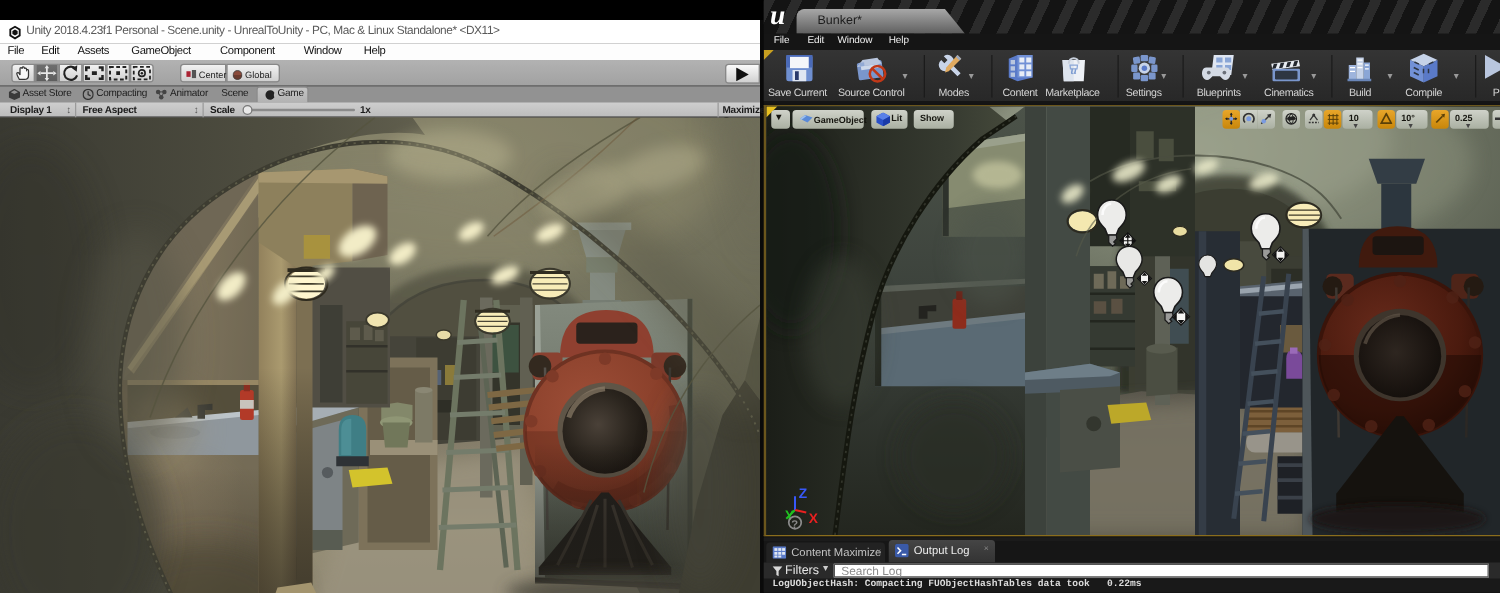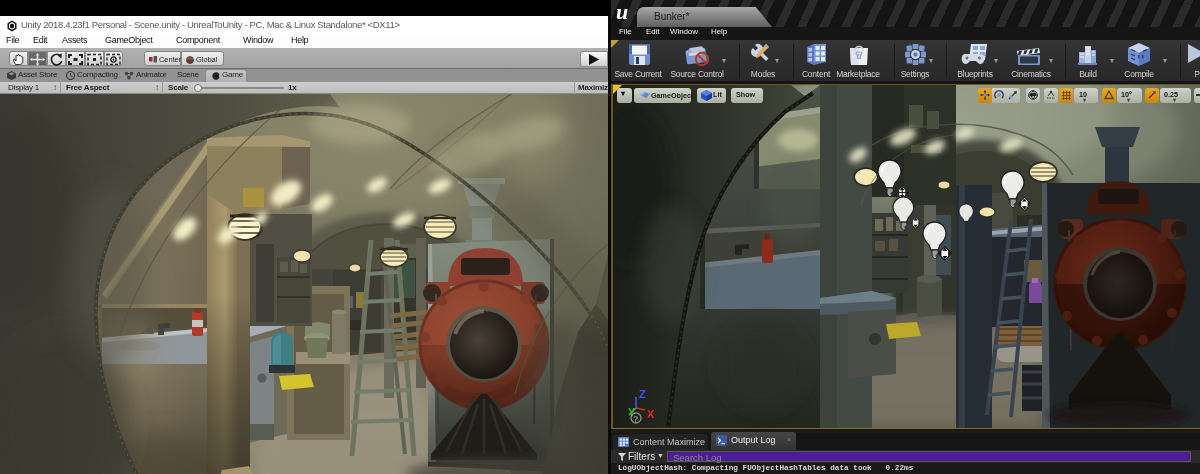--- a/index.html
+++ b/index.html
@@ -149,21 +149,21 @@
       <span class="abs" style="left:136px;top:1px">Animator</span>
       <span class="abs" style="left:177px;top:1px">Scene</span>
       <div class="abs" style="left:205px;top:0;width:42px;height:13px;background:linear-gradient(#c4c4c4,#b2b2b2);border:1px solid #8a8a8a;border-bottom:none;border-radius:3px 3px 0 0">
         <svg class="abs" style="left:6px;top:2px" width="8" height="8" viewBox="0 0 8 8">
             <path fill="#222" d="M7.5 2.2A3.8 3.8 0 1 0 7.5 5.8 4.4 4.4 0 0 1 7.5 2.2Z"></path>
           </svg>
         <span class="abs" style="left:16px;top:0">Game</span>
       </div>
     </div>
     <div id="u-ctrl">
-      <span class="abs" style="left:8px;top:1px;font-weight:normal">Display 1</span>
+      <span class="abs" style="left:8px;top:1px;font-weight:bold">Display 1</span>
       <span class="abs" style="left:53px;top:1px;color:#555">↕</span>
       <div class="abs" style="left:60px;top:0;width:1px;height:12px;background:#9a9a9a"></div>
       <span class="abs" style="left:66px;top:1px;font-weight:bold">Free Aspect</span>
       <span class="abs" style="left:155px;top:1px;color:#555">↕</span>
       <div class="abs" style="left:162px;top:0;width:1px;height:12px;background:#9a9a9a"></div>
       <span class="abs" style="left:168px;top:1px;font-weight:bold">Scale</span>
       <div class="abs" style="left:196px;top:5px;width:88px;height:2px;background:#8a8a8a;border-radius:1px"></div>
       <div class="abs" style="left:194px;top:2px;width:8px;height:8px;background:#e8e8e8;border:1px solid #777;border-radius:50%"></div>
       <span class="abs" style="left:288px;top:1px;font-weight:bold">1x</span>
       <div class="abs" style="left:574px;top:0;width:1px;height:12px;background:#9a9a9a"></div>
@@ -1038,21 +1038,21 @@
         <span class="abs" style="left:20px;top:3px;font-size:9px;color:#ececec">Output Log</span>
         <span class="abs" style="left:76px;top:4px;font-size:7px;color:#888">×</span>
       </div>
 
       <div class="abs" style="left:0;top:20px;width:589px;height:13px;background:#2a2a2a">
         <svg class="abs" style="left:7px;top:3px" width="8" height="8" viewBox="0 0 8 8">
             <path d="M0 0 8 0 4.9 3.8 4.9 8 3.1 7 3.1 3.8z" fill="#d8d8d8"></path>
           </svg>
         <span class="abs" style="left:17px;top:1px;font-size:10px;font-weight:normal;color:#e4e4e4">Filters</span>
         <span class="abs" style="left:46px;top:2px;font-size:7px;color:#ccc">▼</span>
-        <div class="abs" style="left:56px;top:1px;width:524px;height:11px;background:#4c1d95;border:1px solid #555">
+        <div class="abs" style="left:56px;top:1px;width:524px;height:11px;background:#ffffff;border:1px solid #555">
           <span class="abs" style="left:5px;top:0px;font-size:9.5px;color:#8a8a8a">Search Log</span>
         </div>
       </div>
 
       <div class="abs" style="left:0;top:33px;width:589px;height:11px;background:#191919">
         <span class="abs" style="left:7px;top:1px;font-size:7.7px;font-weight:bold;color:#dcdcdc;font-family:'Liberation Mono',monospace;white-space:pre">LogUObjectHash: Compacting FUObjectHashTables data took   0.22ms</span>
       </div>
     </div>
   </div>
 

